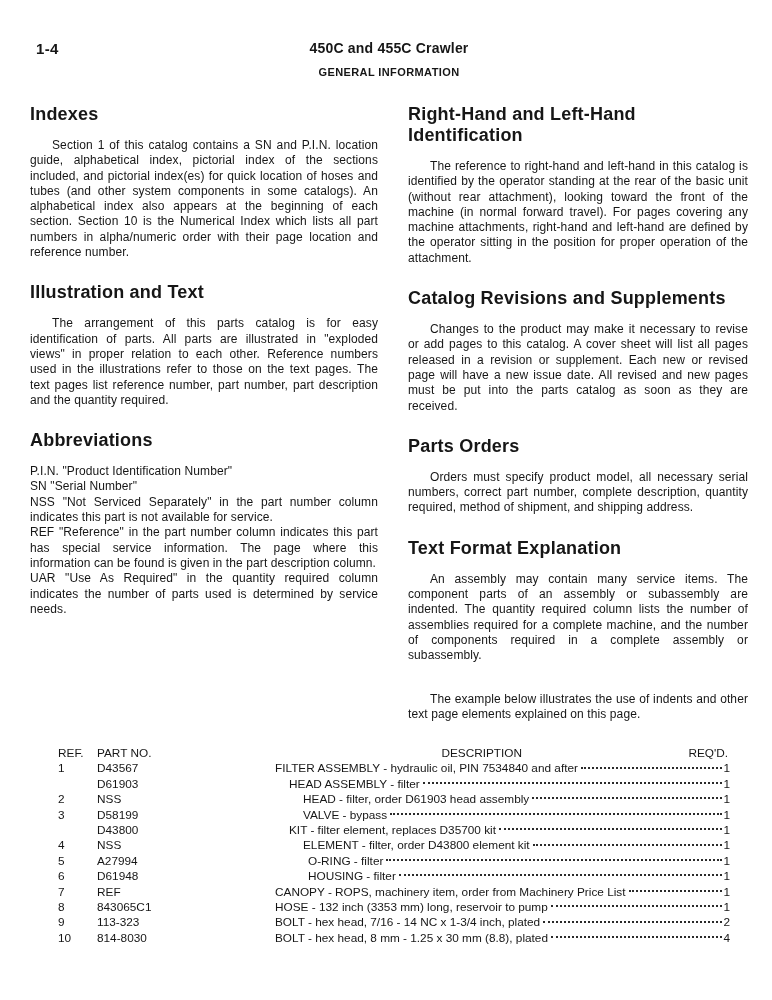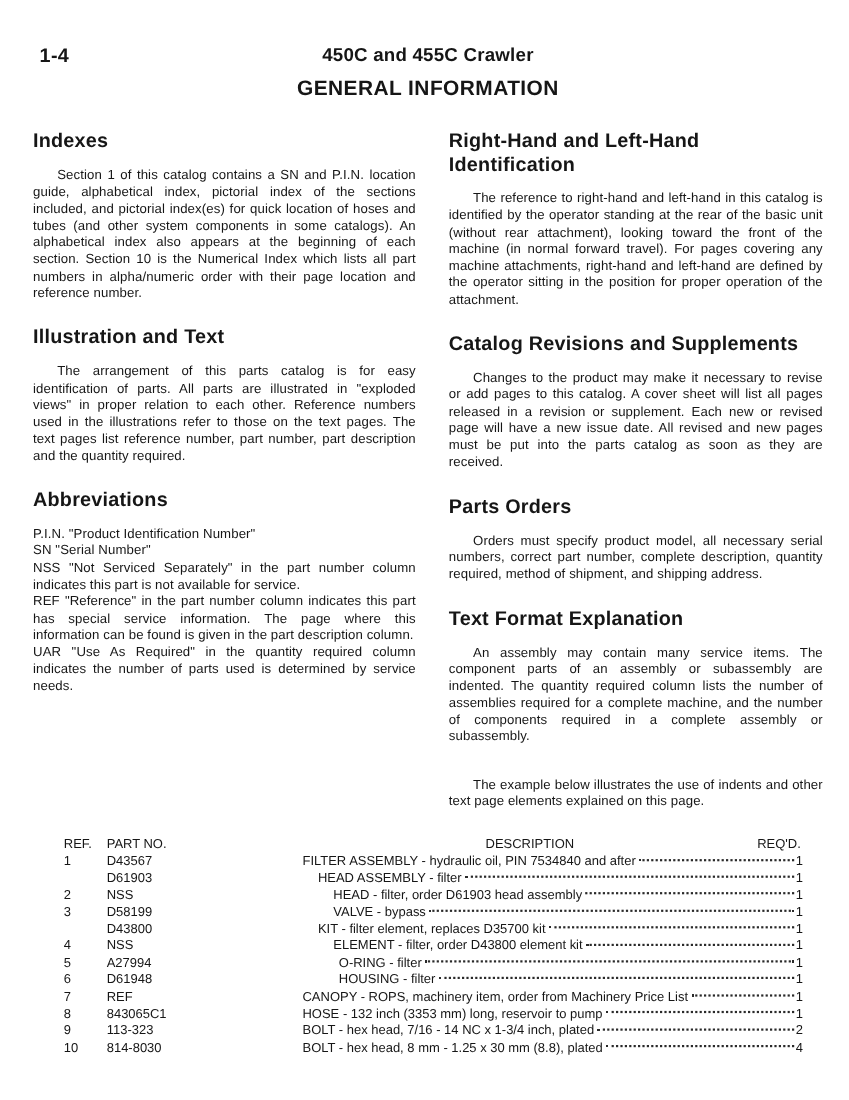--- a/index.html
+++ b/index.html
@@ -20,32 +20,32 @@
   }
   
   .page-header {
     position: relative;
     text-align: center;
   }
   .page-num {
     position: absolute;
     left: 6px;
     top: 0;
-    font-size: 18px;
+    font-size: 15px;
     font-weight: bold;
     letter-spacing: 0.3px;
   }
   .doc-title {
-    font-size: 17px;
+    font-size: 14px;
     font-weight: bold;
     letter-spacing: 0.2px;
   }
   .doc-subtitle {
     margin-top: 10px;
-    font-size: 19px;
+    font-size: 11px;
     font-weight: bold;
     letter-spacing: 0.4px;
   }
   
   .columns {
     display: flex;
     gap: 30px;
     margin-top: 26px;
     height: 642px;
     overflow: hidden;

